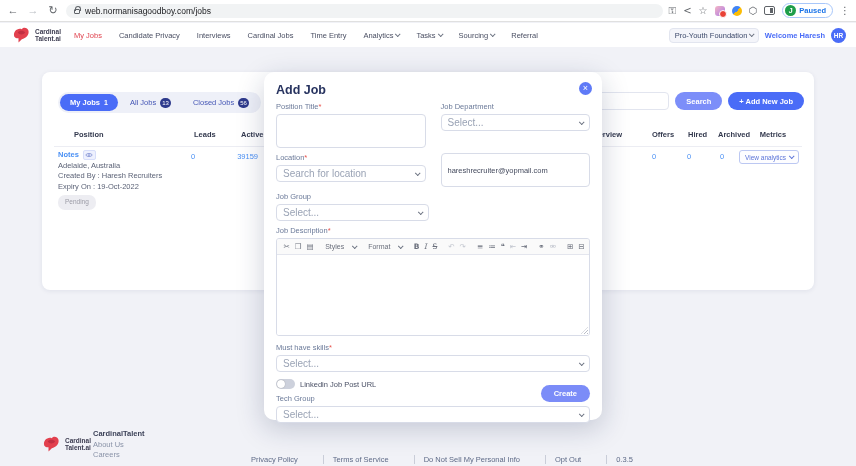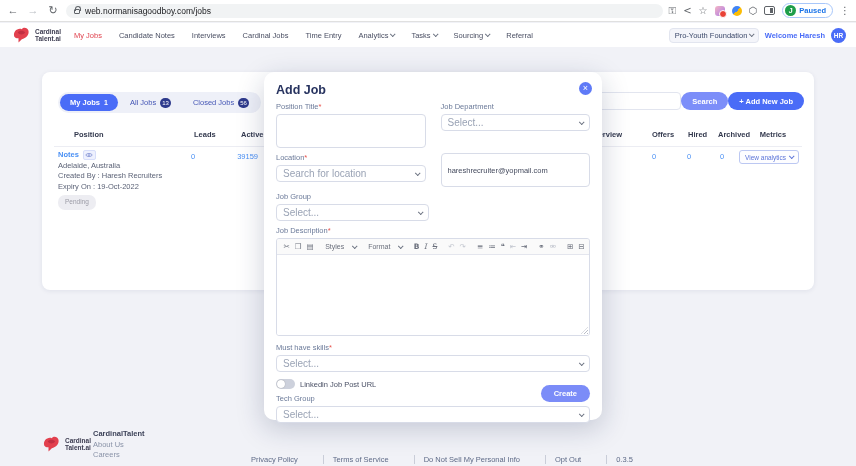--- a/index.html
+++ b/index.html
@@ -39,21 +39,21 @@
   .welcome { font-size:7.5px; color:#4a6cf7; font-weight:bold; }
   .avatar { width:15px; height:15px; border-radius:50%; background:#4a6cf7; color:#fff; font-size:6.5px; font-weight:bold; display:flex; align-items:center; justify-content:center; }
 
   
   .card { position:absolute; left:42px; top:72px; width:772px; height:218px; background:#fff; border-radius:8px; box-shadow:0 1px 5px rgba(30,40,90,0.08); }
   .tabs { position:absolute; left:16px; top:20px; height:21px; background:#eef0f8; border-radius:12px; display:flex; align-items:center; padding:2px; gap:2px; }
   .tab { display:flex; align-items:center; gap:4px; font-size:7.5px; color:#4556b5; padding:0 10px; height:17px; border-radius:10px; white-space:nowrap; }
   .tab.active { background:#4a6cf7; color:#fff; font-weight:bold; }
   .tab .count { min-width:10px; height:10px; border-radius:6px; background:#2e3a8c; color:#fff; font-size:6px; display:flex; align-items:center; justify-content:center; padding:0 2px; }
   .tab.active .count { background:transparent; min-width:0; padding:0; font-size:7px; }
-  .searchrow { position:absolute; right:10px; top:20px; display:flex; align-items:center; }
+  .searchrow { position:absolute; right:10px; top:20px; display:flex; align-items:center; gap:6px; }
   .search-input { width:215px; height:18px; border:1px solid #e2e5ef; border-radius:4px; font-size:7.5px; padding:0 7px; color:#454b5e; background:#fff; font-family:"Liberation Sans",sans-serif; }
   .search-input::placeholder { color:#9aa3b5; }
   .btn { border:none; border-radius:10px; height:18px; font-size:7.5px; font-weight:bold; color:#fff; padding:0 11px; font-family:"Liberation Sans",sans-serif; cursor:pointer; white-space:nowrap; }
   .btn.search { background:#7c8ef9; }
   .btn.addjob { background:#4a6cf7; }
 
   .table { position:absolute; left:0; top:52px; right:0; bottom:0; }
   .th { position:absolute; top:6px; font-size:7.5px; font-weight:bold; color:#33394e;padding-left:16px; }
   .tdivider { position:absolute; top:22px; left:12px; right:12px; border-top:1px solid #ecedf3; }
   .num { position:absolute; top:28px; font-size:7.5px; color:#4a90f4; }
@@ -137,21 +137,21 @@
           <path d="M4 14 C2 8 8 3 13 5 C15 2 20 3 21 7 C22 12 18 16 13 17 L9 21 L9 16 C6 16 5 15 4 14 Z" fill="#e2404e"></path>
           <path d="M8 9 C10 6 15 6 17 9 C15 12 10 12 8 9 Z" fill="#c22f42"></path>
         </svg>
       <span class="brand-txt"><span>Cardinal</span><br><span>Talent.ai</span></span>
     </div>
     <div class="mainnav">
       <span class="nav-item active">
           <span>My Jobs</span>
         </span>
       <span class="nav-item">
-          <span>Candidate Notes</span>
+          <span>Candidate Privacy</span>
         </span>
       <span class="nav-item">
           <span>Interviews</span>
         </span>
       <span class="nav-item">
           <span>Cardinal Jobs</span>
         </span>
       <span class="nav-item">
           <span>Time Entry</span>
         </span>

